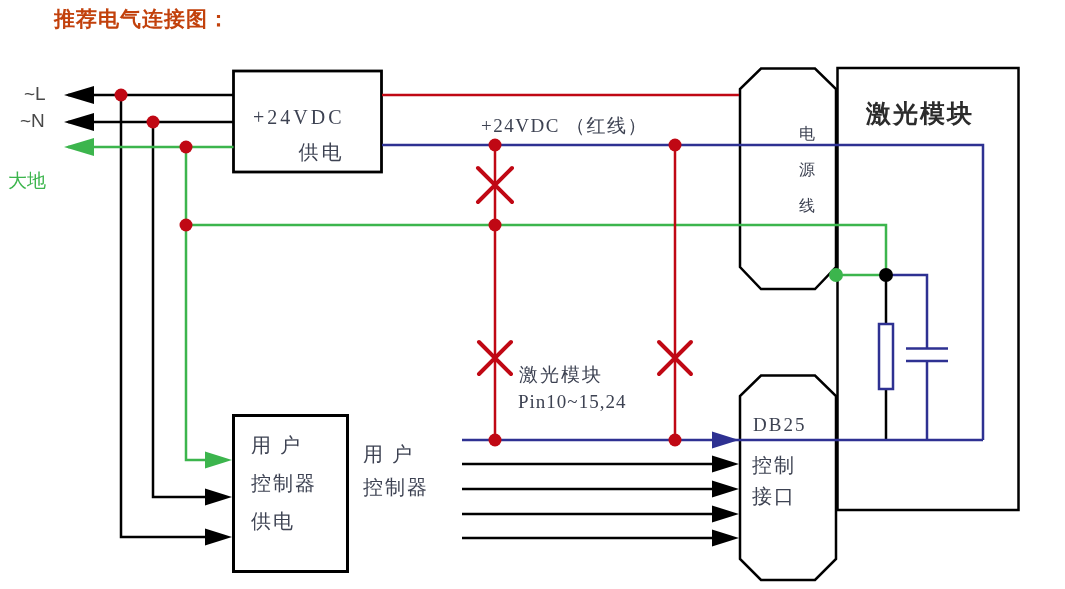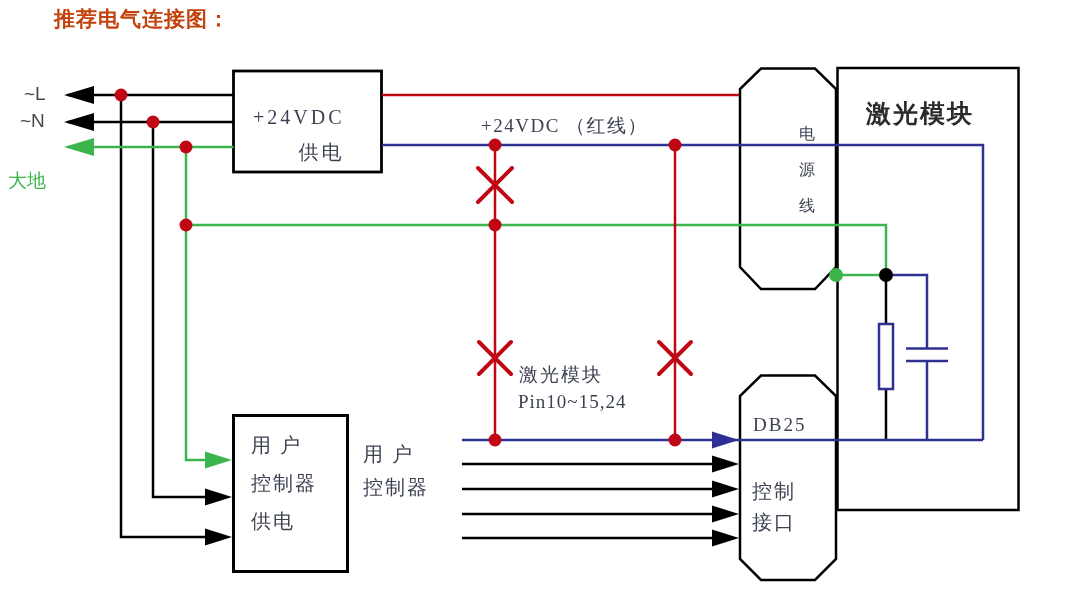--- a/index.html
+++ b/index.html
@@ -126,16 +126,16 @@
   <div class="t note" style="left:518px;top:390px;letter-spacing:1px;">Pin10~15,24</div>
 
   <div class="t userpsu-text" style="left:251px;top:426px;">用 户
 控制器
 供电</div>
 
   <div class="t ctrl-text" style="left:363px;top:438px;">用 户
 控制器</div>
 
   <div class="t db25-text" style="left:753px;top:413px;">DB25</div>
-  <div class="t db25-sub" style="left:752px;top:450px;margin-top:26px;">控制
+  <div class="t db25-sub" style="left:752px;top:450px;">控制
 接口</div>
 
 </div>
 
 </body></html>

